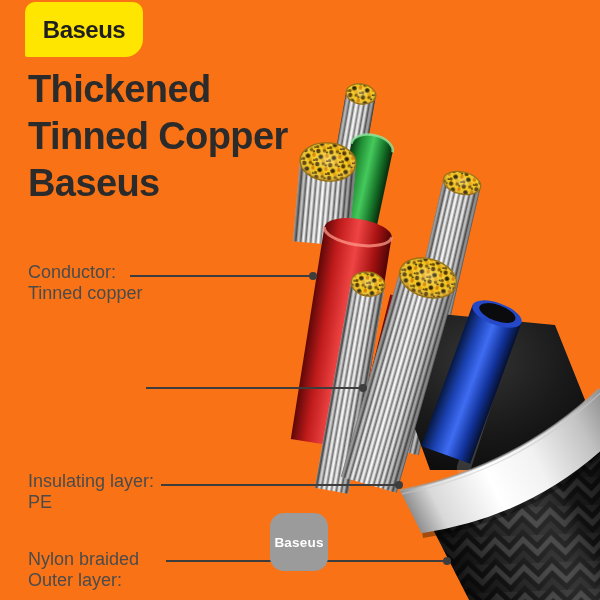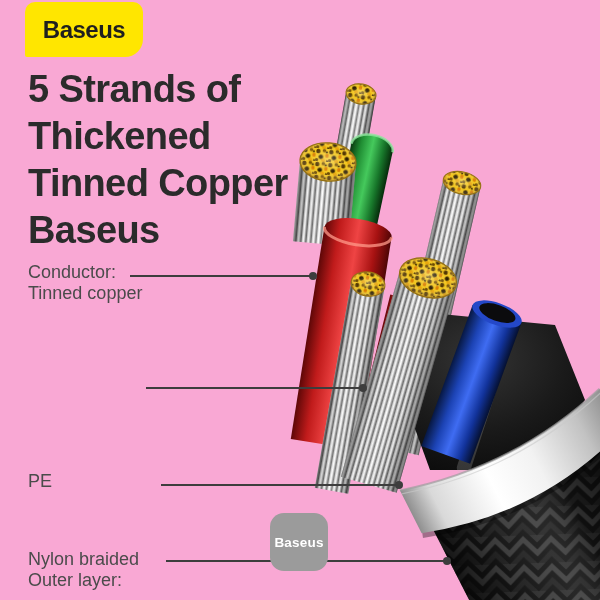--- a/index.html
+++ b/index.html
@@ -1,17 +1,17 @@
 <!DOCTYPE html>
 <html><head>
 <meta charset="utf-8">
 <style>
   html,body{margin:0;padding:0;}
   body{font-family:"Liberation Sans", sans-serif;}
-  .stage{position:relative;width:600px;height:600px;background:#f9a8d4;overflow:hidden;}
+  .stage{position:relative;width:600px;height:600px;background:#f97316;overflow:hidden;}
   .illus{position:absolute;left:0;top:0;z-index:1;}
   .brand-badge{
     position:absolute;left:25px;top:2px;width:118px;height:55px;z-index:4;
     background:#ffe600;border-radius:10px 10px 18px 2px;
     display:flex;align-items:center;justify-content:center;
     font-weight:bold;font-size:24px;color:#1f1f1f;letter-spacing:-0.5px;
   }
   .title{
     position:absolute;left:28px;top:66px;z-index:4;
     font-size:38px;line-height:47px;font-weight:bold;color:#2b2b2b;letter-spacing:-0.6px;
@@ -194,39 +194,39 @@
       <path d="M-112,-14 Q0,18 112,-14" stroke="#9e9e9e" stroke-width="2" fill="none" opacity="0.7"></path>
       <path d="M-112,-10 Q0,22 112,-10" stroke="#c9c9c9" stroke-width="1.2" fill="none" opacity="0.6"></path>
     </g>
   </svg>
 
   <div class="brand-badge">
     <span>Baseus</span>
   </div>
 
   <div class="title">
-    <div>5 Strands of</div>
     <div>Thickened</div>
     <div>Tinned Copper</div>
     <div>Baseus</div>
   </div>
 
   <div class="callout-label" style="top:262px">
     <div>Conductor:</div>
     <div>Tinned copper</div>
   </div>
   <div class="callout-line" style="left:130px;top:275px;width:183px">
     <span class="dot"></span>
   </div>
 
   <div class="callout-line" style="left:146px;top:387px;width:217px">
     <span class="dot"></span>
   </div>
 
   <div class="callout-label" style="top:471px">
+    <div>Insulating layer:</div>
     <div>PE</div>
   </div>
   <div class="callout-line" style="left:161px;top:484px;width:238px">
     <span class="dot"></span>
   </div>
 
   <div class="callout-label" style="top:549px">
     <div>Nylon braided</div>
     <div>Outer layer:</div>
   </div>

